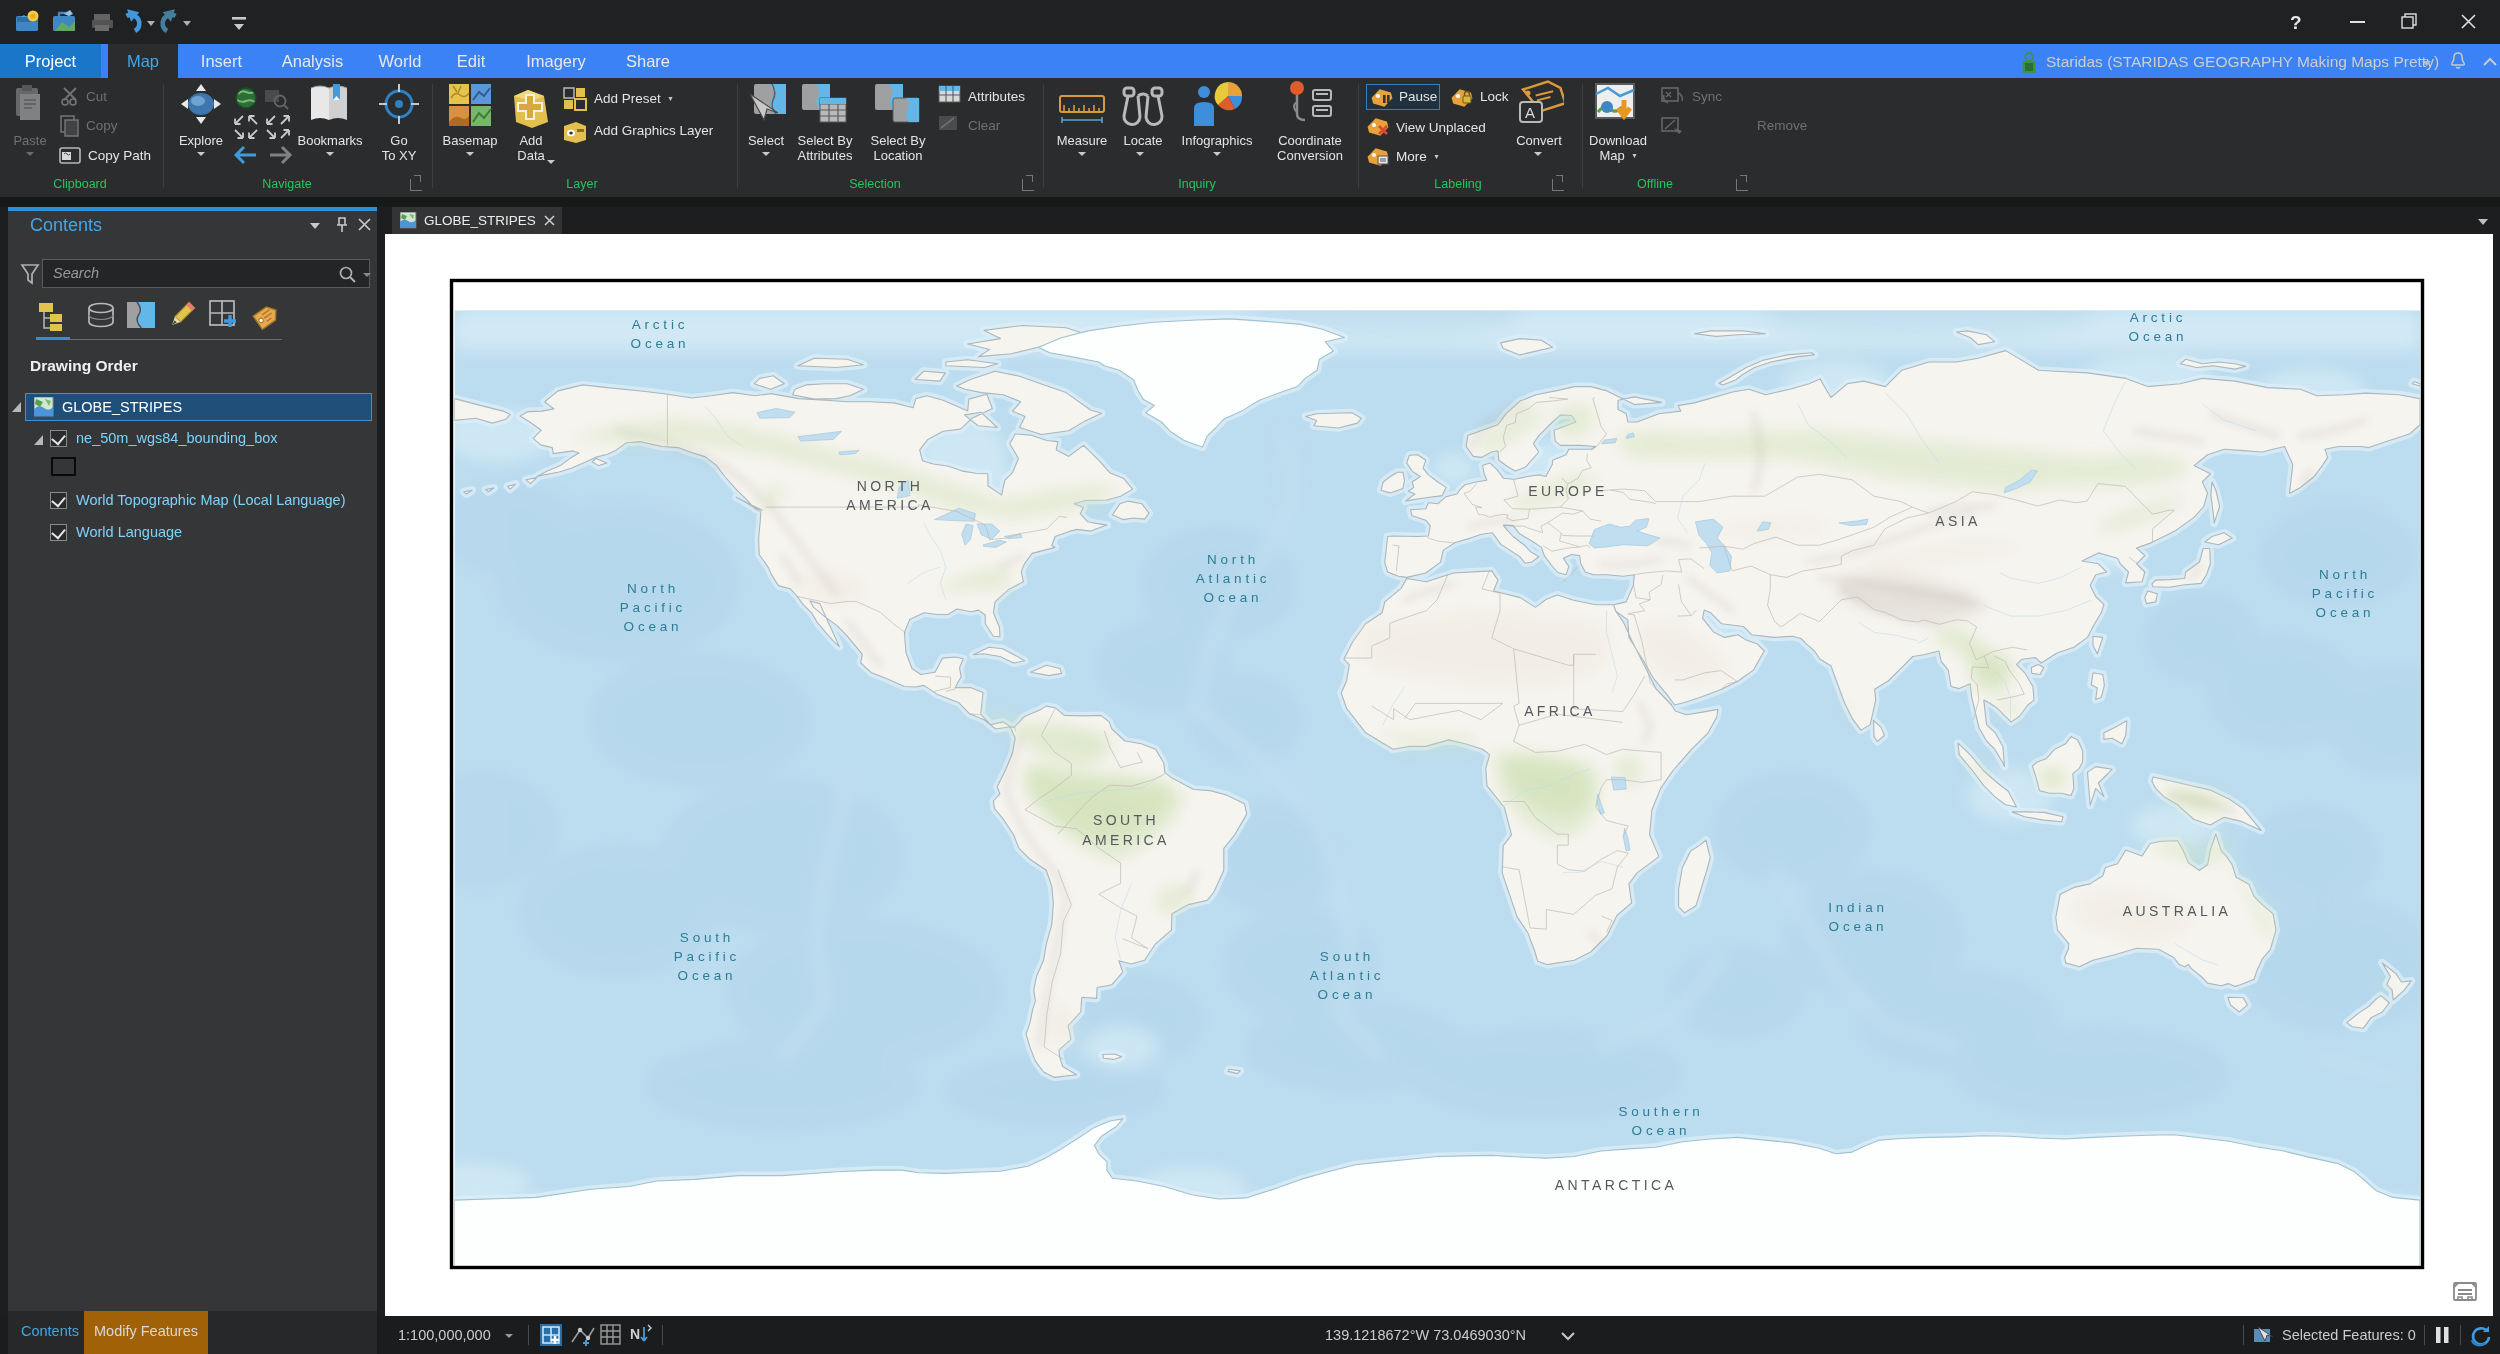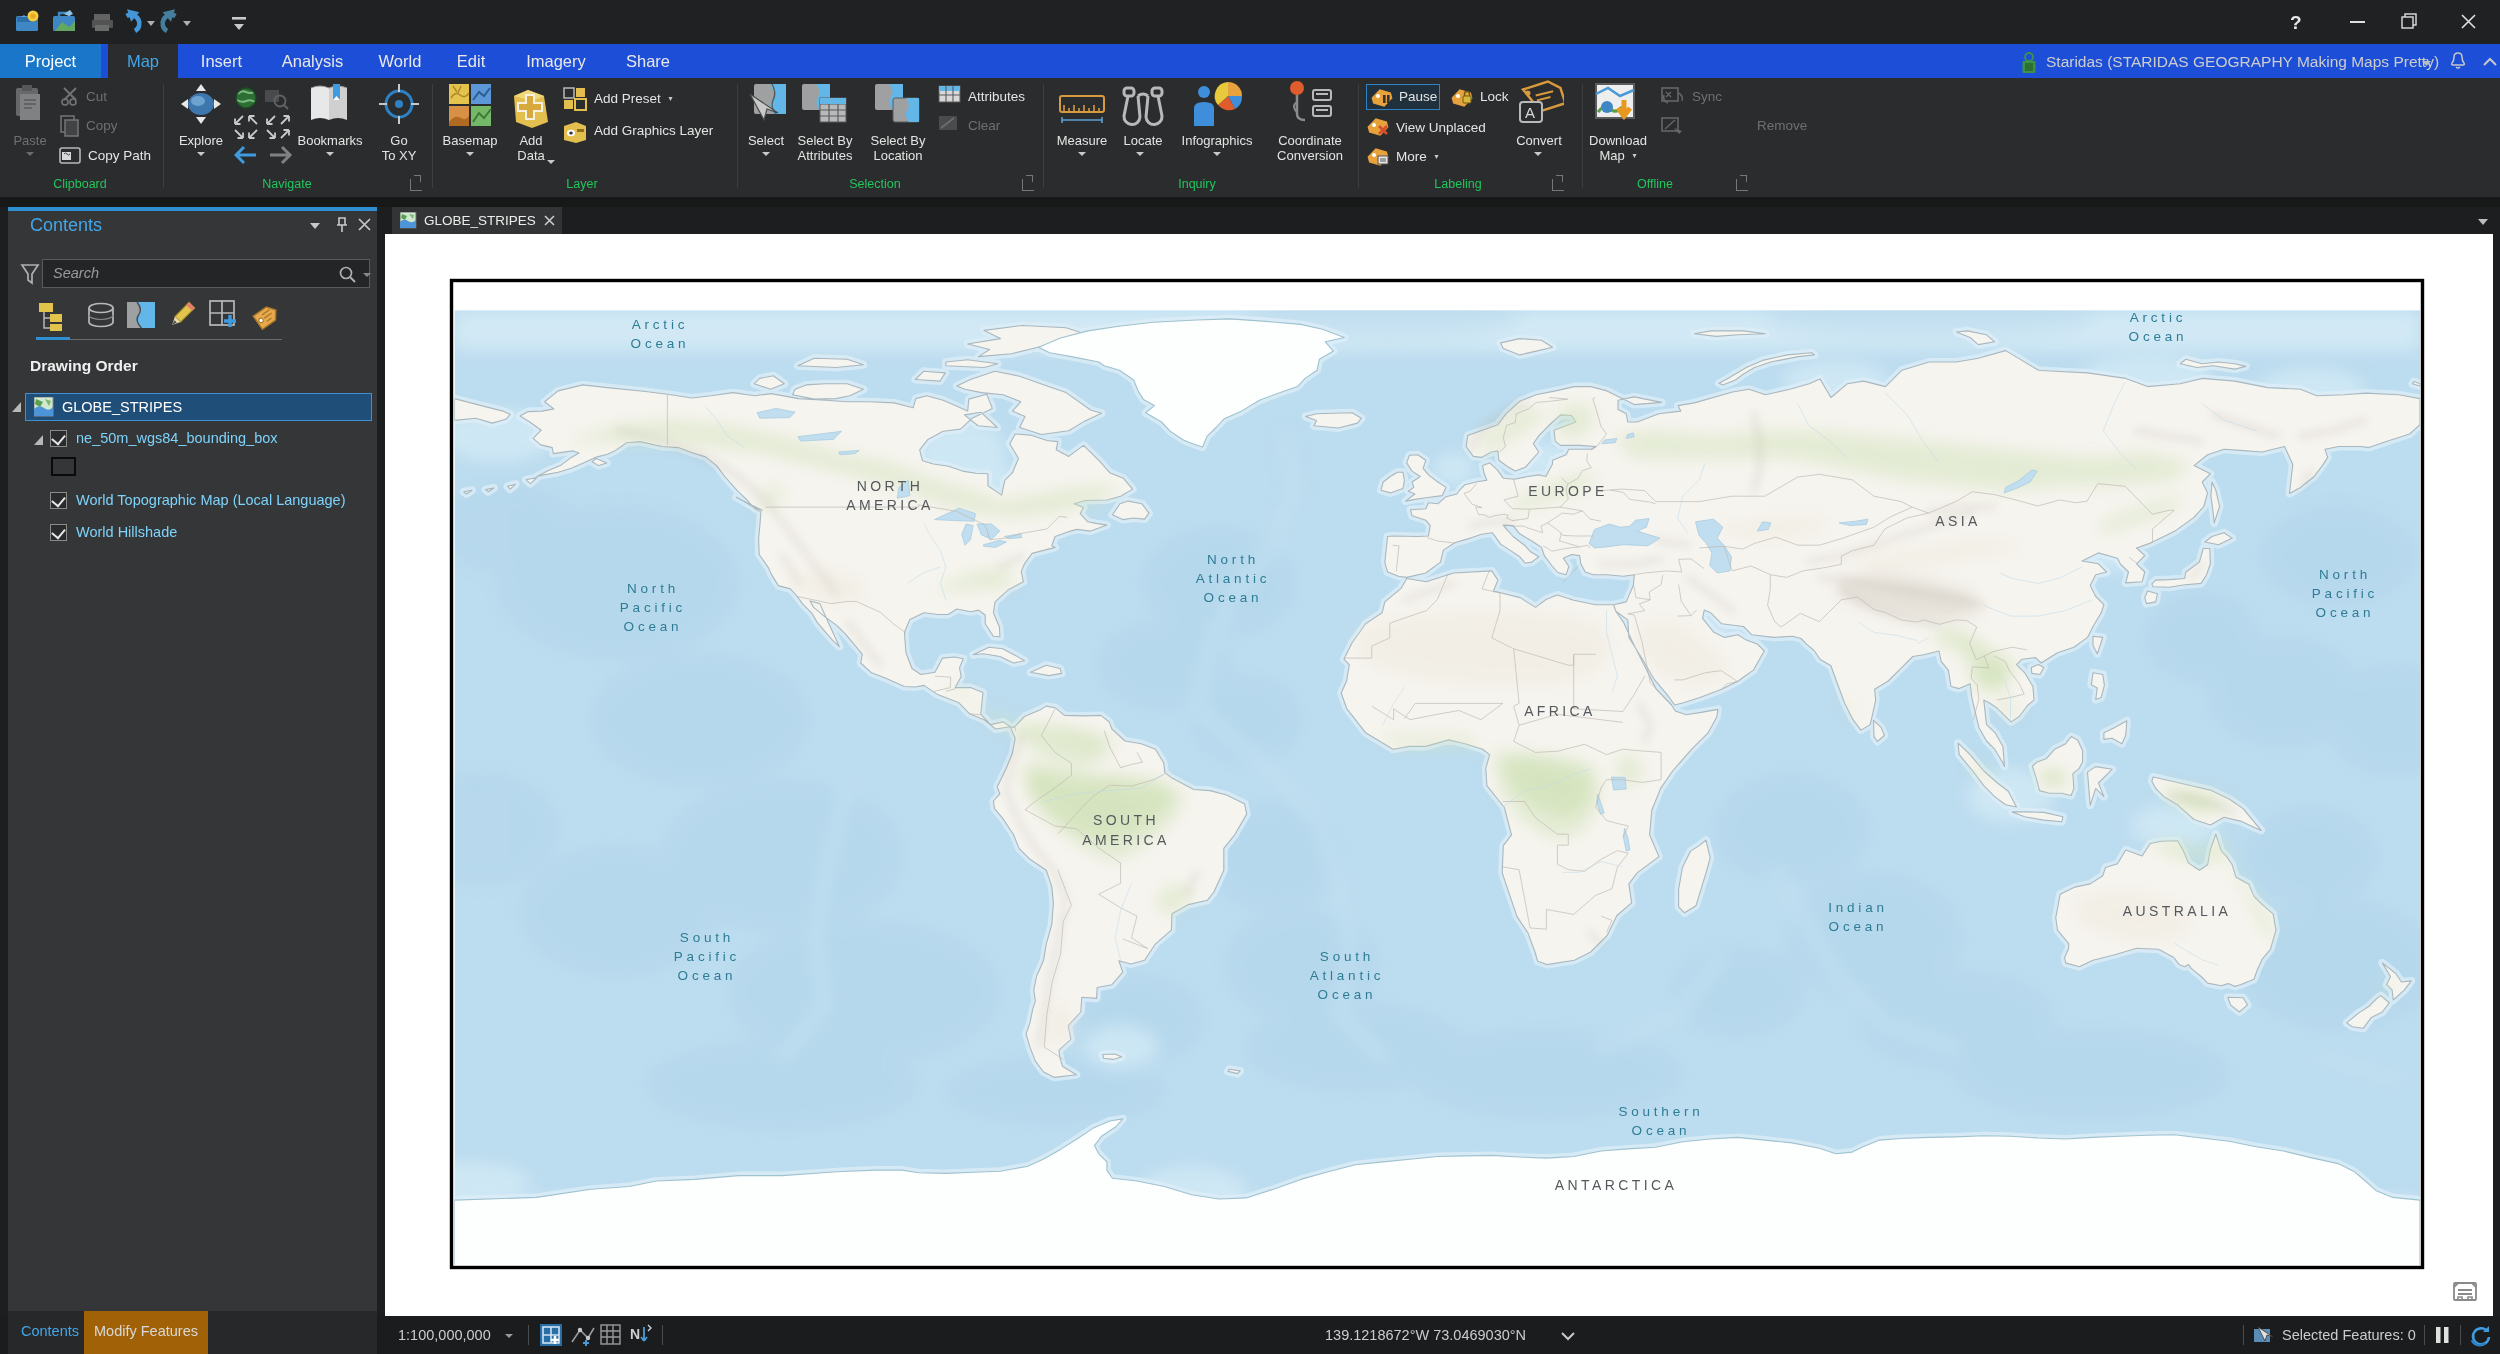--- a/index.html
+++ b/index.html
@@ -3,21 +3,21 @@
 <style>
 *{margin:0;padding:0;box-sizing:border-box}
 html,body{width:2500px;height:1354px;overflow:hidden;background:#1d1e1f;font-family:"Liberation Sans",sans-serif;}
 #app{position:absolute;left:0;top:0;width:2500px;height:1354px;background:#1d1e1f;}
 .abs{position:absolute}
 svg{display:block}
 
 #titlebar{position:absolute;left:0;top:0;width:2500px;height:44px;background:#202122;color:#cfcfcf}
 #titletext{position:absolute;left:0;top:12px;width:2500px;text-align:center;font-size:15.5px;color:#c6c6c6}
 
-#tabrow{position:absolute;left:0;top:44px;width:2500px;height:34px;background:#1d4ed8}
+#tabrow{position:absolute;left:0;top:44px;width:2500px;height:34px;background:#3b82f6}
 .apptab{position:absolute;top:0;height:34px;line-height:34px;text-align:center;font-size:16.5px;color:#e8e8e8}
 #tab-project{left:0;width:101px;background:#1976c8;color:#fff}
 #tab-map{left:108px;width:70px;background:#2b2c2d;color:#42a6e8}
 
 #ribbon{position:absolute;left:0;top:78px;width:2500px;height:119px;background:#2b2c2d}
 #ribbonedge{position:absolute;left:0;top:197px;width:2500px;height:10px;background:#171818}
 .gsep{position:absolute;top:6px;height:104px;width:1px;background:#3d3e3f}
 .glabel{position:absolute;top:99px;font-size:12.5px;color:#22c55e;text-align:center;width:120px}
 .rlabel{position:absolute;font-size:13px;color:#e4e4e4;text-align:center;line-height:15px}
 .rtext{position:absolute;font-size:13.5px;color:#e4e4e4;white-space:nowrap}
@@ -504,21 +504,21 @@
       </svg>
 <div class="cb" style="left:42px;top:223px"></div>
 <div class="trow" style="left:68px;top:223px">ne_50m_wgs84_bounding_box</div>
 
 <div style="position:absolute;left:43px;top:250px;width:25px;height:19px;border:2.5px solid #0a0a0a"></div>
 
 <div class="cb" style="left:42px;top:285px"></div>
 <div class="trow" style="left:68px;top:285px">World Topographic Map (Local Language)</div>
 
 <div class="cb" style="left:42px;top:317px"></div>
-<div class="trow" style="left:68px;top:317px">World Hillshade</div>
+<div class="trow" style="left:68px;top:317px">World Language</div>
 
   </div>
   <div id="paneltopstrip"></div>
 
   <div id="view"></div>
   <div id="viewtab">
     <svg class="abs" style="left:8px;top:5px" width="17" height="17">
       <rect x="0" y="0" width="16" height="16" fill="#cfe8cf" stroke="#666"></rect>
       <path d="M0 10 Q4 6 8 9 T16 8 L16 16 L0 16 Z" fill="#4d94d8"></path>
       <path d="M2 2 L7 4 L5 8 L1 6 Z" fill="#59a053"></path>

